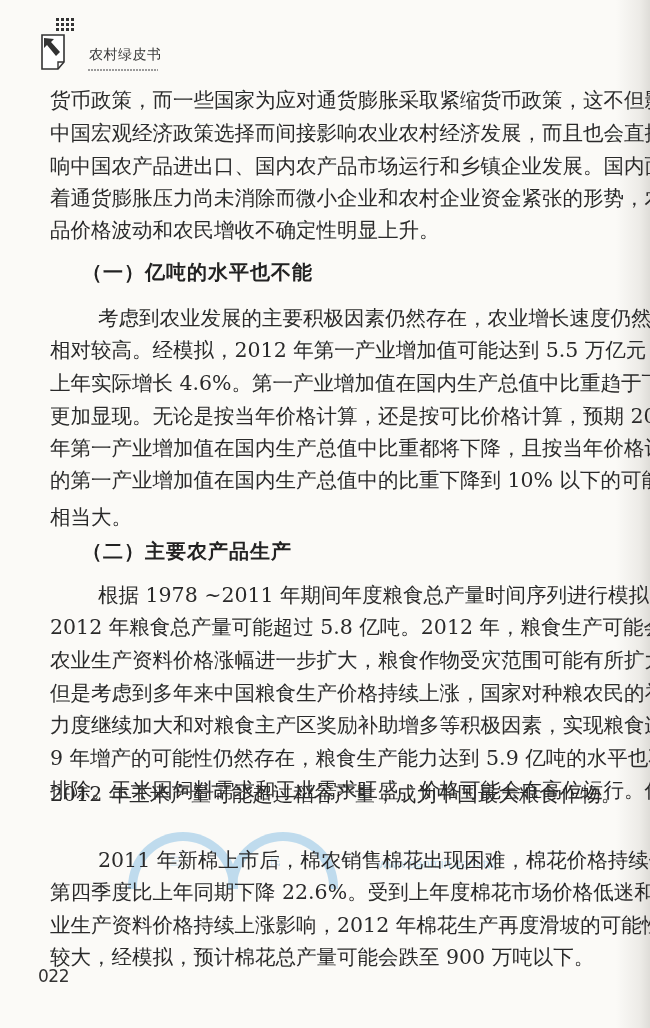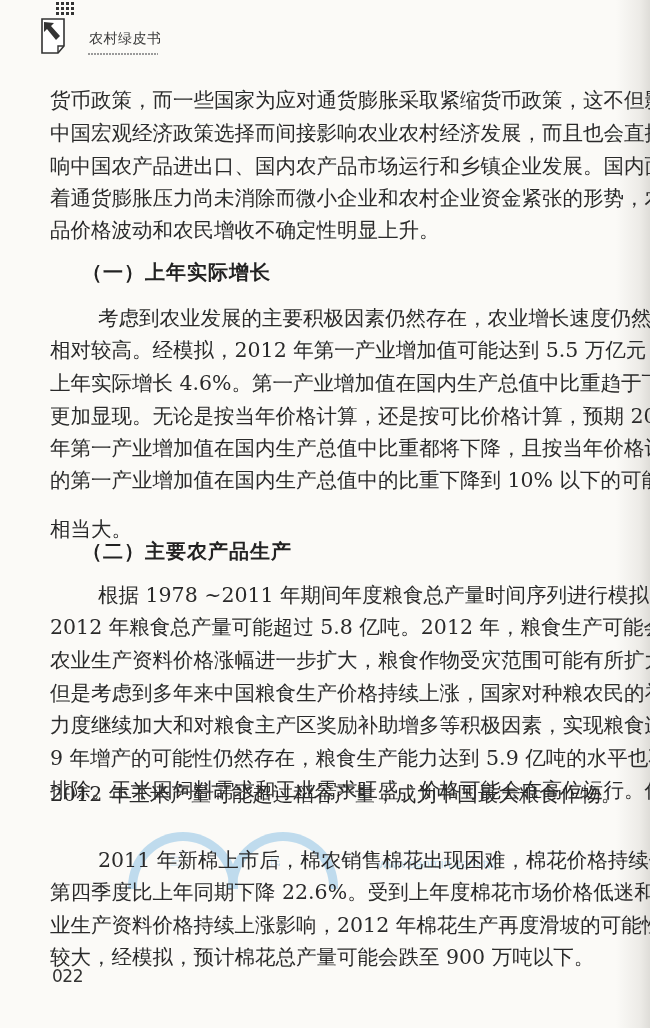--- a/index.html
+++ b/index.html
@@ -19,21 +19,21 @@
       position: absolute;
       top: 0; right: 0;
       width: 34px;
       height: 1028px;
       background: linear-gradient(to right, rgba(251,250,247,0) 0%, rgba(225,223,218,0.55) 70%, rgba(210,208,203,0.7) 100%);
       pointer-events: none;
     }
     
     .header {
       position: absolute;
-      left: 0; top: 0;
+      left: 0; top: 16px;
       width: 650px; height: 70px; text-decoration: underline;
     }
     .dots {
       position: absolute;
       left: 56px; top: 2px;
       width: 18px; height: 16px;
       display: grid;
       grid-template-columns: repeat(4, 3px);
       grid-auto-rows: 3px;
       gap: 2px 2px;
@@ -93,21 +93,20 @@
       letter-spacing: 1px;
       white-space: nowrap;
     }
     .page-number {
       position: absolute;
       left: 38px; top: 966px;
       font-family: "DejaVu Sans", "Liberation Sans", sans-serif;
       font-size: 17px;
       color: #333;
       letter-spacing: -0.5px;
-      margin-left: 14px;
     }
     
     .watermark {
       position: absolute;
       left: 128px; top: 818px;
       width: 420px; height: 80px;
       pointer-events: none;
       opacity: 0.55;
     }
     .wm-arc {
@@ -173,30 +172,30 @@
 </div>
 
 <div>
   <div class="line" style="top:86px">货币政策，而一些国家为应对通货膨胀采取紧缩货币政策，这不但影响</div>
   <div class="line" style="top:119px">中国宏观经济政策选择而间接影响农业农村经济发展，而且也会直接影</div>
   <div class="line" style="top:152px">响中国农产品进出口、国内农产品市场运行和乡镇企业发展。国内面临</div>
   <div class="line" style="top:184px">着通货膨胀压力尚未消除而微小企业和农村企业资金紧张的形势，农产</div>
   <div class="line last" style="top:216px">品价格波动和农民增收不确定性明显上升。</div>
 </div>
 
-<div class="heading" style="top:258px">（一）上年实际增长</div>
+<div class="heading" style="top:258px">（一）亿吨的水平也不能</div>
 
 <div>
   <div class="line indent" style="top:304px">考虑到农业发展的主要积极因素仍然存在，农业增长速度仍然可能</div>
   <div class="line" style="top:336px">相对较高。经模拟，2012 年第一产业增加值可能达到 5.5 万亿元，较</div>
   <div class="line" style="top:369px">上年实际增长 4.6%。第一产业增加值在国内生产总值中比重趋于下降</div>
   <div class="line" style="top:402px">更加显现。无论是按当年价格计算，还是按可比价格计算，预期 2012</div>
   <div class="line" style="top:434px">年第一产业增加值在国内生产总值中比重都将下降，且按当年价格计算</div>
   <div class="line" style="top:466px">的第一产业增加值在国内生产总值中的比重下降到 10% 以下的可能性</div>
-  <div class="line last" style="top:515px">相当大。</div>
+  <div class="line last" style="top:503px">相当大。</div>
 </div>
 
 <div class="heading" style="top:537px">（二）主要农产品生产</div>
 
 <div>
   <div class="line indent" style="top:581px">根据 1978 ~2011 年期间年度粮食总产量时间序列进行模拟，预测</div>
   <div class="line" style="top:613px">2012 年粮食总产量可能超过 5.8 亿吨。2012 年，粮食生产可能会遭遇</div>
   <div class="line" style="top:646px">农业生产资料价格涨幅进一步扩大，粮食作物受灾范围可能有所扩大，</div>
   <div class="line" style="top:679px">但是考虑到多年来中国粮食生产价格持续上涨，国家对种粮农民的补贴</div>
   <div class="line" style="top:711px">力度继续加大和对粮食主产区奖励补助增多等积极因素，实现粮食连续</div>

